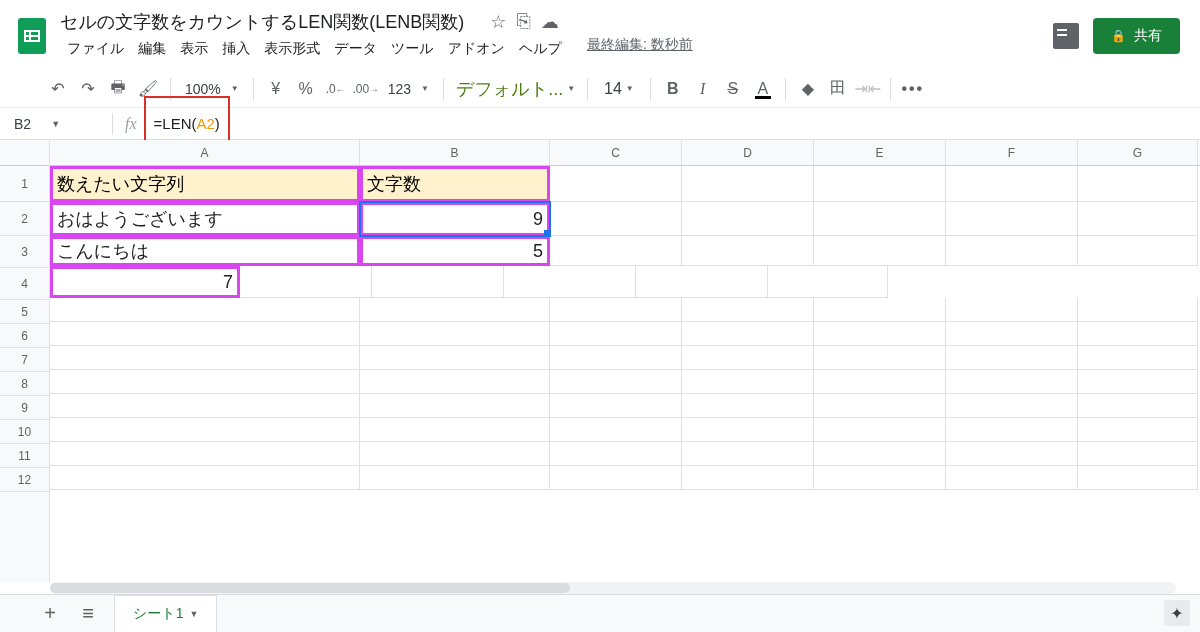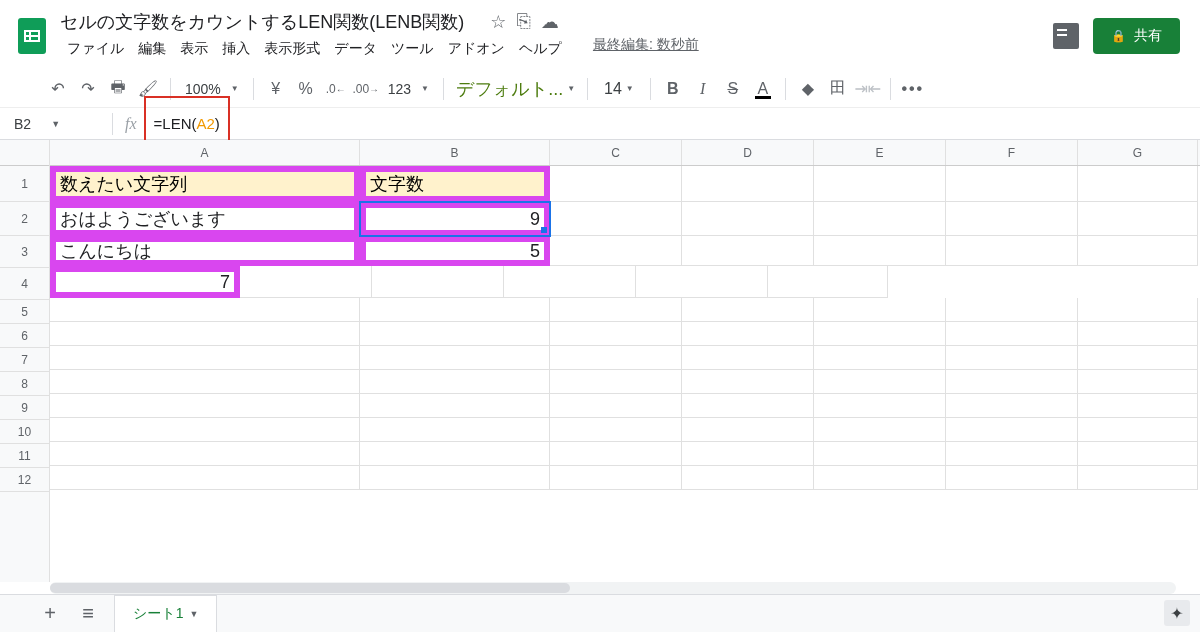--- a/index.html
+++ b/index.html
@@ -13,21 +13,21 @@
     linear-gradient(#fff,#fff) 0 10px/16px 2px no-repeat,
     linear-gradient(#fff,#fff) 5px 0/2px 12px no-repeat,
     linear-gradient(#fff,#fff) 0 0/2px 12px no-repeat,
     linear-gradient(#fff,#fff) 14px 0/2px 12px no-repeat; }
   .title-area { flex: 1; padding-left: 8px; }
   .title-row { display: flex; align-items: center; gap: 26px; height: 28px; }
   .doc-title { font-size: 18px; color: #202124; }
   .title-icons { display: flex; gap: 10px; color: #5f6368; font-size: 18px; }
   .menu-row { display: flex; align-items: flex-start; height: 32px; }
   .menu-item { font-size: 14px; color: #202124; padding: 4px 7px; cursor: pointer; border-radius: 3px; }
-  .last-edit { text-decoration: underline; color: #5f6368; font-size: 14px; margin-left: 24px; cursor: pointer; }
+  .last-edit { text-decoration: underline; color: #5f6368; font-size: 14px; margin-left: 18px; cursor: pointer; }
   .header-right { display: flex; align-items: center; gap: 14px; padding-right: 8px; padding-top: 10px; }
   .comment-icon { width: 26px; height: 26px; background: #5f6368; border-radius: 2px; position: relative; cursor: pointer; }
   .comment-icon::after { content:""; position:absolute; left:4px; top:6px; width:10px; height:2px; background:#fff; box-shadow: 0 5px 0 #fff; }
   .comment-icon::before { content:""; position:absolute; bottom:-5px; right:5px; width:0; height:0; border:5px solid transparent; border-top-color:#5f6368; }
   .share-btn { background: #188038; color: #fff; font-size: 14px; padding: 9px 18px; border-radius: 4px; border: none; cursor: pointer; display: flex; align-items: center; gap: 8px; font-weight: 500;}
   .share-btn .lock { font-size: 12px; }
   .toolbar { display:flex; align-items:center; height:40px; padding: 2px 10px 0 44px; gap: 2px; border-bottom: 1px solid #eee; }
   .tbtn { width: 28px; height: 28px; display:flex; align-items:center; justify-content:center; color:#5f6368; font-size:16px; cursor:pointer; border-radius:3px; }
   .sep { width:1px; height:22px; background:#dadce0; margin: 0 6px; }
   .zoom { font-size:14px; color:#3c4043; padding: 4px 6px; display:flex; align-items:center; gap:6px; cursor:pointer;}
@@ -58,21 +58,21 @@
   .row-hdr.r4{height:32px;}
   .row-hdr.small{height:24px;}
   .col-hdrs { display:flex; height:26px; background:#f8f9fa; border-bottom:1px solid #ccc;}
   .col-hdr { border-right:1px solid #e0e0e0; display:flex; align-items:center; justify-content:center; font-size:12px; color:#5f6368;}
   .wA{width:310px;} .wB{width:190px;} .wC{width:132px;} .wD{width:132px;} .wE{width:132px;} .wF{width:132px;} .wG{width:120px;}
   .grid { position:relative; flex:1; overflow: hidden;}
   .grid-body { position:relative; }
   .cells-row { display:flex; }
   .cell { border-right:1px solid #e0e0e0; border-bottom:1px solid #e0e0e0; height:24px; font-size:14px; padding:2px 4px; display:flex; align-items:center;}
   .r1 .cell{height:36px;} .r2 .cell{height:34px;} .r3 .cell{height:30px;} .r4 .cell{height:32px;}
-  .data-cell { border:6px solid #d946ef; font-size:18px; color:#202124; }
+  .data-cell { border:3px solid #d946ef; font-size:18px; color:#202124; }
   .hdr-cell { background:#fff2cc; font-size:18px; color:#000;}
   .num { justify-content:flex-end;}
   .selected-cell { outline:2px solid #1a73e8; outline-offset:-1px; position:relative;}
   .selected-cell::after{content:"";position:absolute;right:-3px;bottom:-3px;width:6px;height:6px;background:#1a73e8;}
   .sheet-tabs { position:absolute; bottom:0; left:0; right:0; height:38px; border-top:1px solid #dadce0; display:flex; align-items:center; padding-left:38px; background:#f8f9fa; gap:14px;}
   .tab-btn { width:24px; height:24px; display:flex; align-items:center; justify-content:center; color:#5f6368; cursor:pointer; font-size:20px;}
   .sheet-tab { background:#fff; padding:9px 18px; font-size:14px; color:#188038; font-weight:500; border-top:1px solid #dadce0; border-left:1px solid #dadce0; border-right:1px solid #dadce0; display:flex; align-items:center; gap:6px; cursor:pointer;}
   .explore-btn { position:absolute; right:10px; bottom:6px; width:26px; height:26px; background:#e8eaed; border-radius:3px; display:flex; align-items:center; justify-content:center; cursor:pointer;}
   .hscroll { position:absolute; bottom:38px; left:50px; right:24px; height:12px; background:#f1f3f4; border-radius:6px;}
   .hscroll-thumb{position:absolute;left:0;top:1px;height:10px;width:520px;background:#dadce0;border-radius:5px;}

